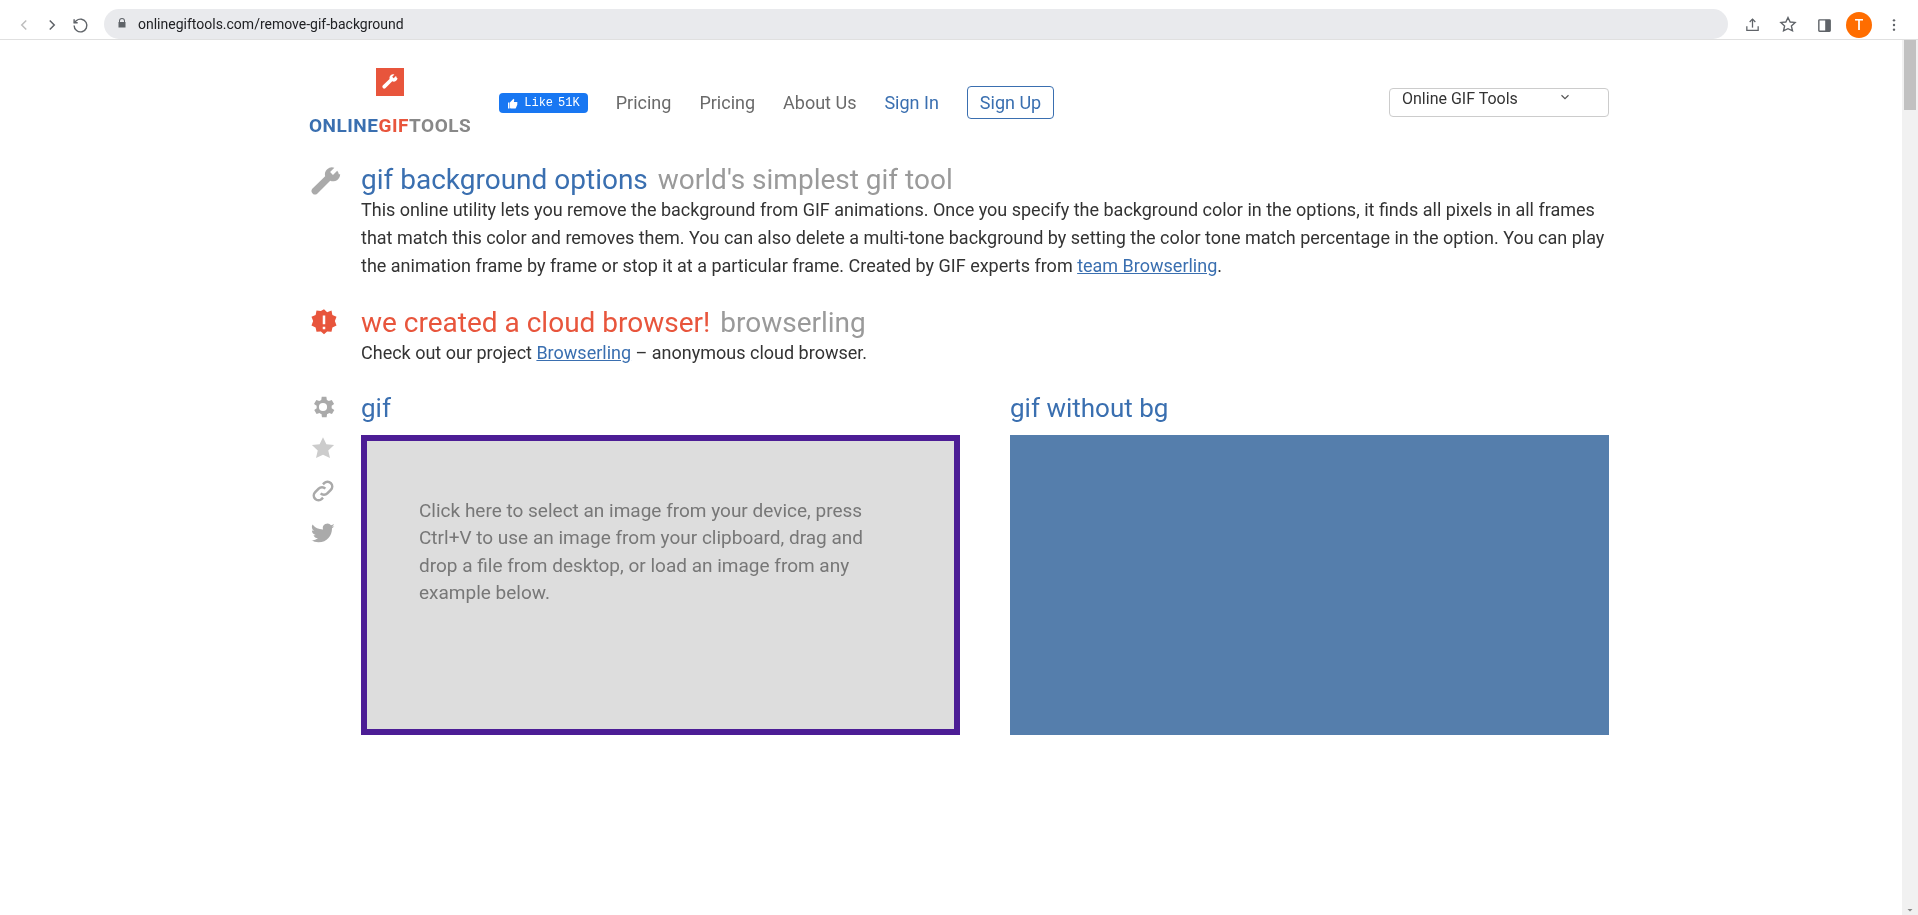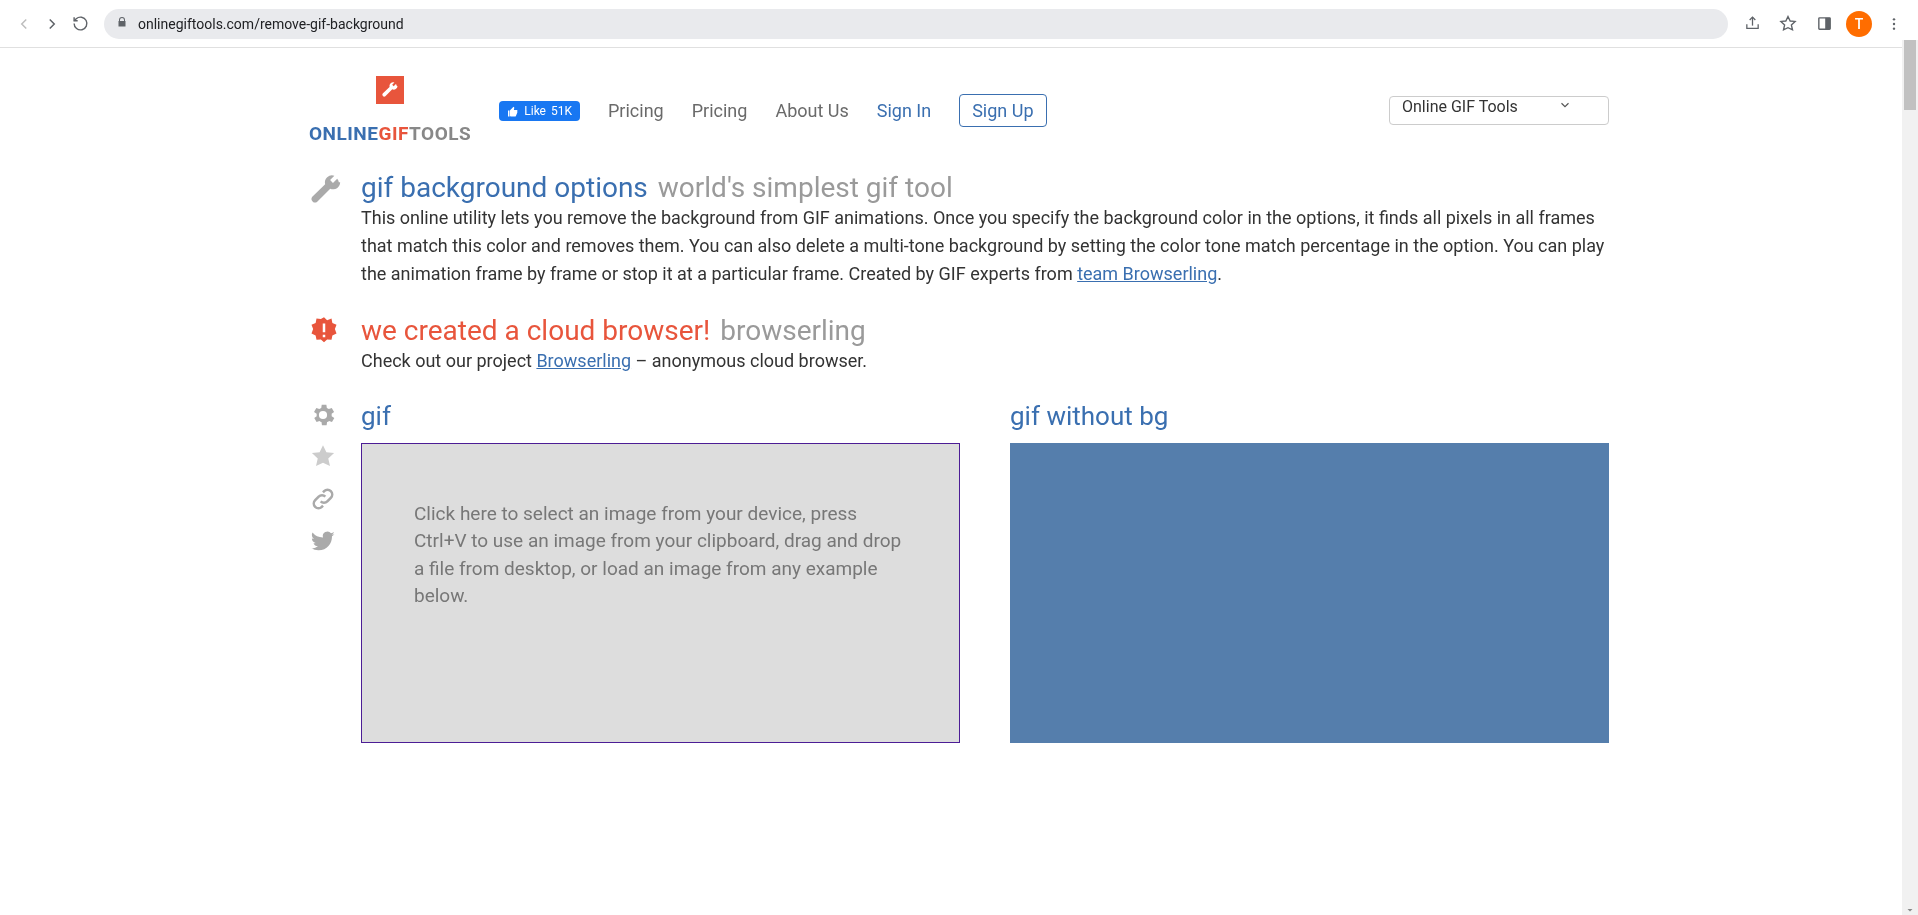--- a/index.html
+++ b/index.html
@@ -1,38 +1,38 @@
 <!DOCTYPE html>
 <html><head>
   <meta charset="utf-8">
   <style>
     * { margin: 0; padding: 0; box-sizing: border-box; }
     body { font-family: -apple-system, BlinkMacSystemFont, "Segoe UI", Roboto, Arial, sans-serif; background: #fff; overflow-x: hidden; }
 
     
-    .chrome-bar { height: 48px; background: #ffffff; display: flex; align-items: center; padding: 0 10px; border-bottom: 1px solid #e0e0e0; }
+    .chrome-bar { height: 40px; background: #ffffff; display: flex; align-items: flex-end; padding: 0 10px; border-bottom: 1px solid #e0e0e0; }
     .chrome-btn { width: 28px; height: 28px; display: flex; align-items: center; justify-content: center; color: #5f6368; cursor: pointer; border-radius: 50%; }
     .chrome-btn.disabled { color: #bdbdbd; }
     .address-bar { flex: 1; height: 30px; background: #e9eaed; border-radius: 15px; margin: 0 10px; display: flex; align-items: center; padding: 0 12px; gap: 10px; }
     .lock-pad { color:#5f6368; font-size:12px; }
     .url { font-size: 14px; color: #202124; }
     .chrome-right { display: flex; align-items: center; gap: 8px; margin-left: auto; }
     .avatar { width: 26px; height: 26px; border-radius: 50%; background: #ff6d00; color: #fff; display:flex; align-items:center; justify-content:center; font-size:14px; font-weight:500;}
 
     
     .page { max-width: 1320px; margin: 0 auto; padding: 20px 10px 60px 10px; position: relative; }
 
     
     .site-header { display: flex; align-items: center; gap: 28px; padding: 8px 0 26px 0; }
     .logo-block { display:flex; align-items:center; gap: 18px; flex-direction: column; }
     .logo-sq { width:28px; height:28px; background:#e8553c; display:flex; align-items:center; justify-content:center; }
     .logo-sq svg { width:18px; height:18px; fill:#fff; }
     .brand { font-size: 19px; font-weight: 700; letter-spacing: .5px; }
     .brand .p1{color:#3a6fb0;} .brand .p2{color:#e8553c;} .brand .p3{color:#888;}
-    .fb-like { background:#1877f2; color:#fff; font-size:12px; border-radius:4px; padding:3px 8px; display:flex; align-items:flex-end; gap:5px; }
+    .fb-like { background:#1877f2; color:#fff; font-size:12px; border-radius:4px; padding:3px 8px; display:flex; align-items:flex-end; gap:5px;font-family:Liberation Mono, monospace; }
     .thumb { width:12px; height:12px; fill:#fff; }
     .nav-link { color:#6a6a6a; font-size:18px; cursor:pointer; }
     .nav-link.blue { color:#3a6fb0; }
     .signup-btn { border:1px solid #3a6fb0; color:#3a6fb0; font-size:18px; padding:5px 12px; border-radius:4px; cursor:pointer; }
     .site-select { margin-left:auto; border:1px solid #ccc; border-radius:4px; padding:0 36px 8px 12px; font-size:16px; color:#333; position:relative; min-width:220px; display:flex; align-items:center; justify-content:space-between; cursor:pointer; }
     .chev { margin-left:auto; }
 
     
     .section { display:flex; gap:18px; margin-bottom: 26px; }
     .section-icon { width: 34px; flex:0 0 34px; color:#aaa; margin-top:2px; }
@@ -44,21 +44,21 @@
     .para { font-size:18px; color:#333; line-height:1.55; }
     .para a, .link { color:#3a6fb0; text-decoration:underline; cursor:pointer; }
 
     
     .tool-area { display:flex; gap:18px; }
     .side-icons { width:34px; flex:0 0 34px; display:flex; flex-direction:column; gap:14px; color:#aaa; }
     .side-icons .ico { width:28px; height:28px; cursor:pointer; }
     .panels { flex:1; display:flex; gap:50px; }
     .panel { flex:1; min-width: 0; }
     .panel-title { font-size:26px; color:#3a6fb0; margin-bottom:12px; }
-    .dropzone { border:1px solid #4c1d95; background:#ddd; min-height:300px; padding:56px 52px; }
+    .dropzone { border:6px solid #4c1d95; background:#ddd; min-height:300px; padding:56px 52px; }
     .dropzone-text { color:#777; font-size:19px; line-height:1.45; }
     .output { background:#557eac; min-height:300px; }
 
     
     .faux-scroll { position:fixed; right:0; top:40px; bottom:0; width:16px; background:#f1f1f1; }
     .faux-thumb { position:absolute; right:2px; top:0; width:12px; height:70px; background:#c1c1c1; border-radius:0; }
     .faux-down { position:absolute; bottom:2px; right:2px; width:12px; height:12px; }
   </style>
 </head>
 <body>

